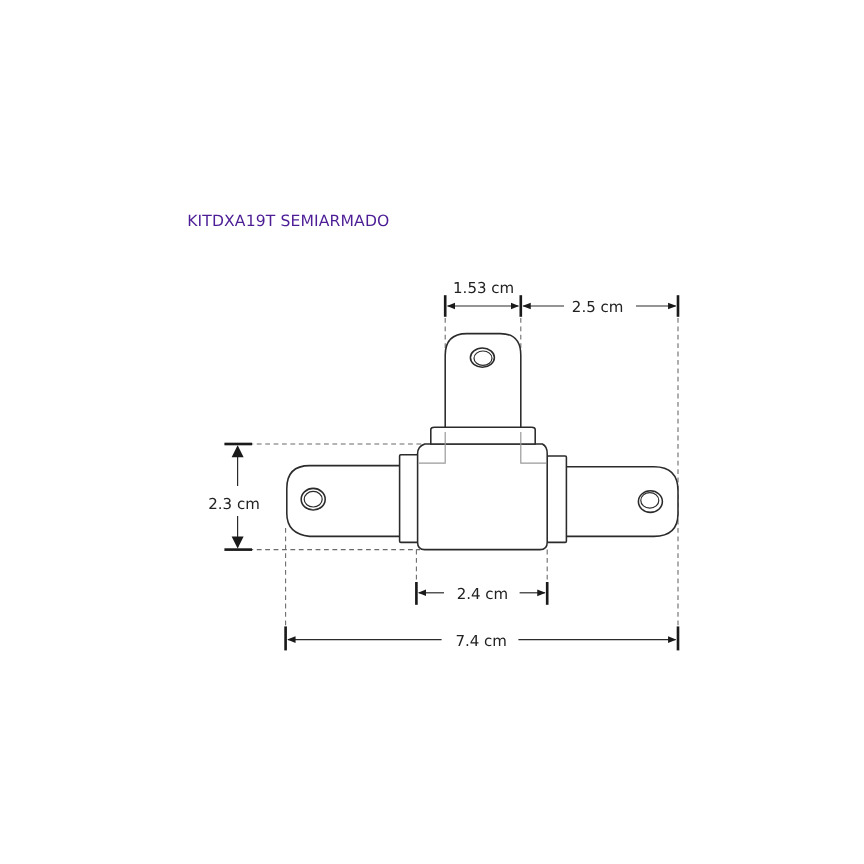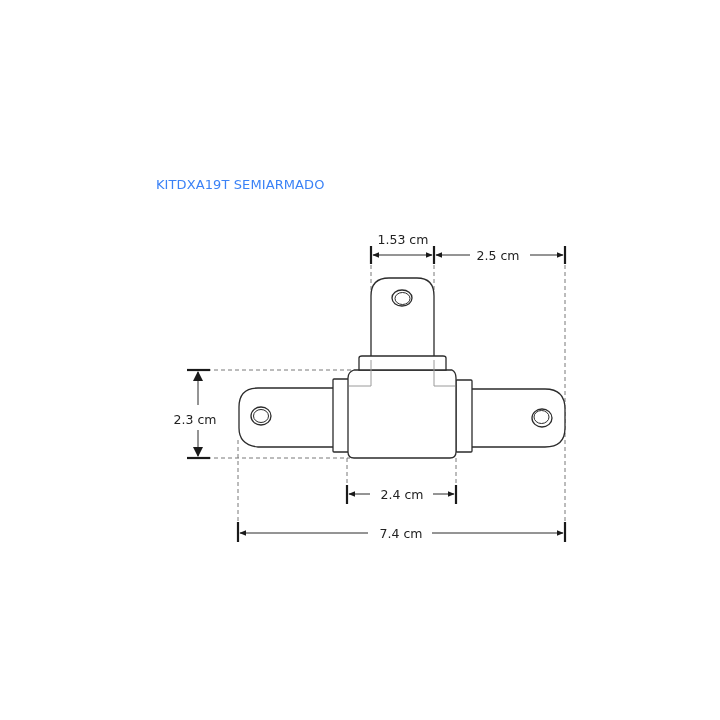--- a/index.html
+++ b/index.html
@@ -12,21 +12,21 @@
       height: 720px;
       position: relative;
       overflow: hidden;
       font-family: "DejaVu Sans", sans-serif;
     }
     .title {
       position: absolute;
       left: 156px;
       top: 177px;
       font-size: 13px;
-      color: #3b82f6;
+      color: #4c1d95;
       letter-spacing: 0.1px;
       white-space: nowrap;
     }
     svg.drawing {
       position: absolute;
       left: 0;
       top: 0;
       width: 720px;
       height: 720px;
     }

